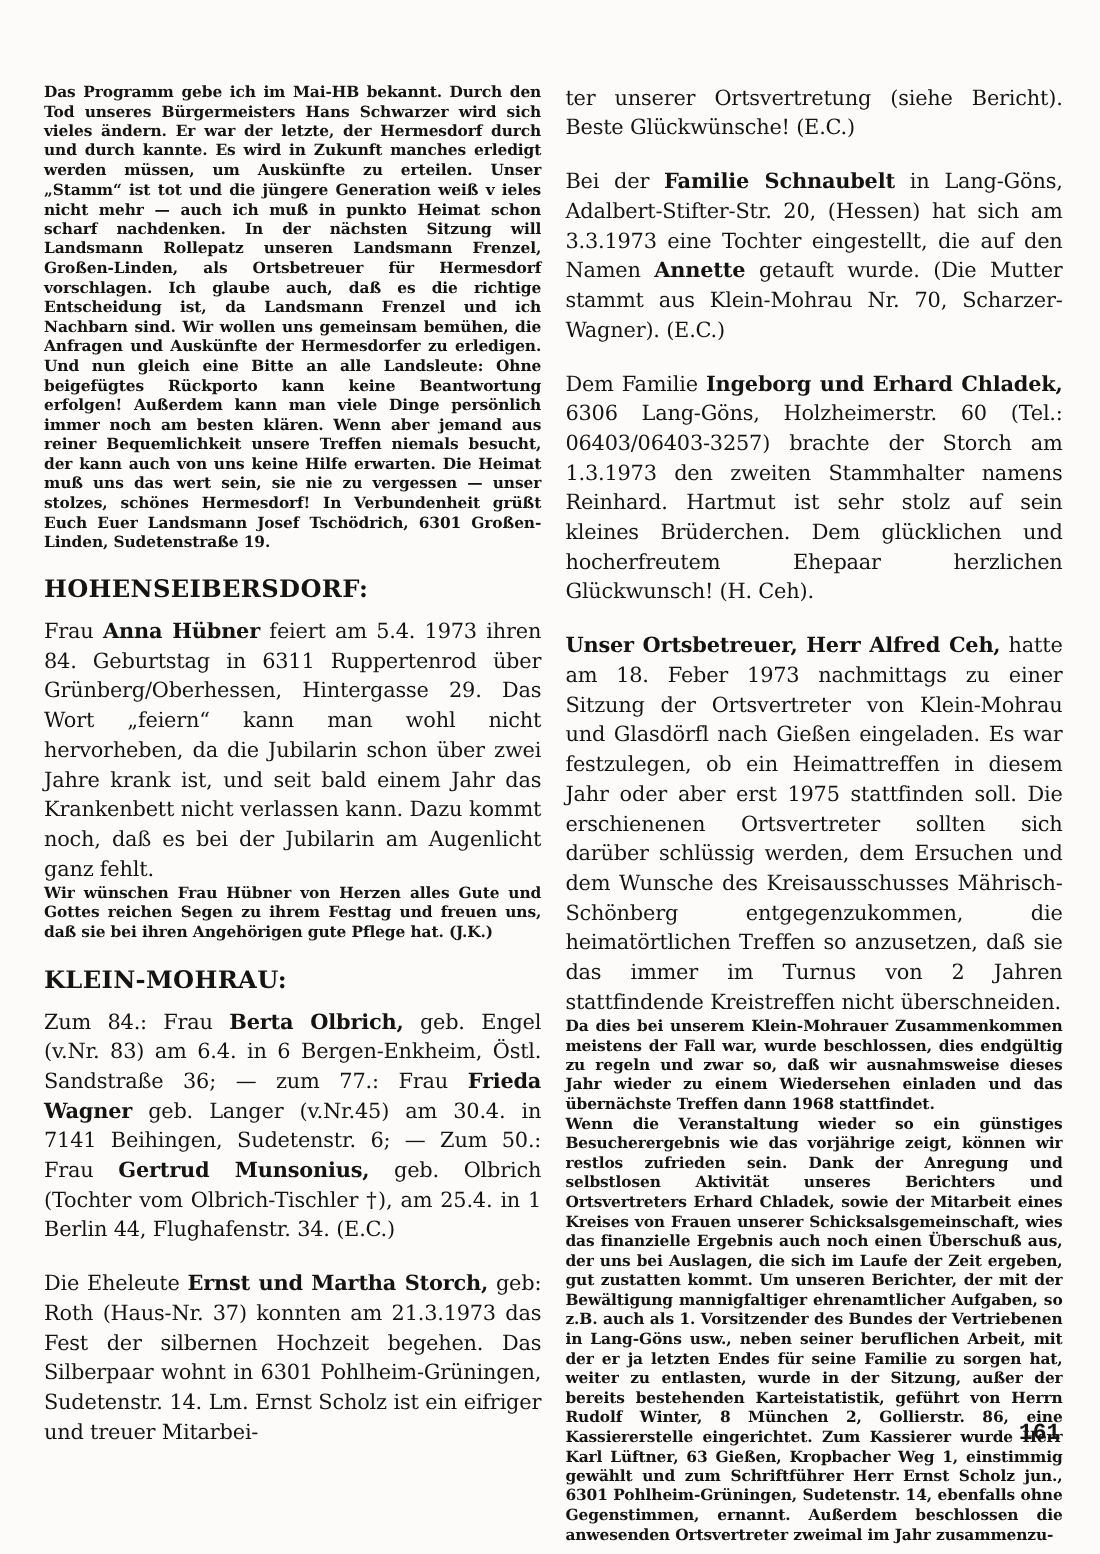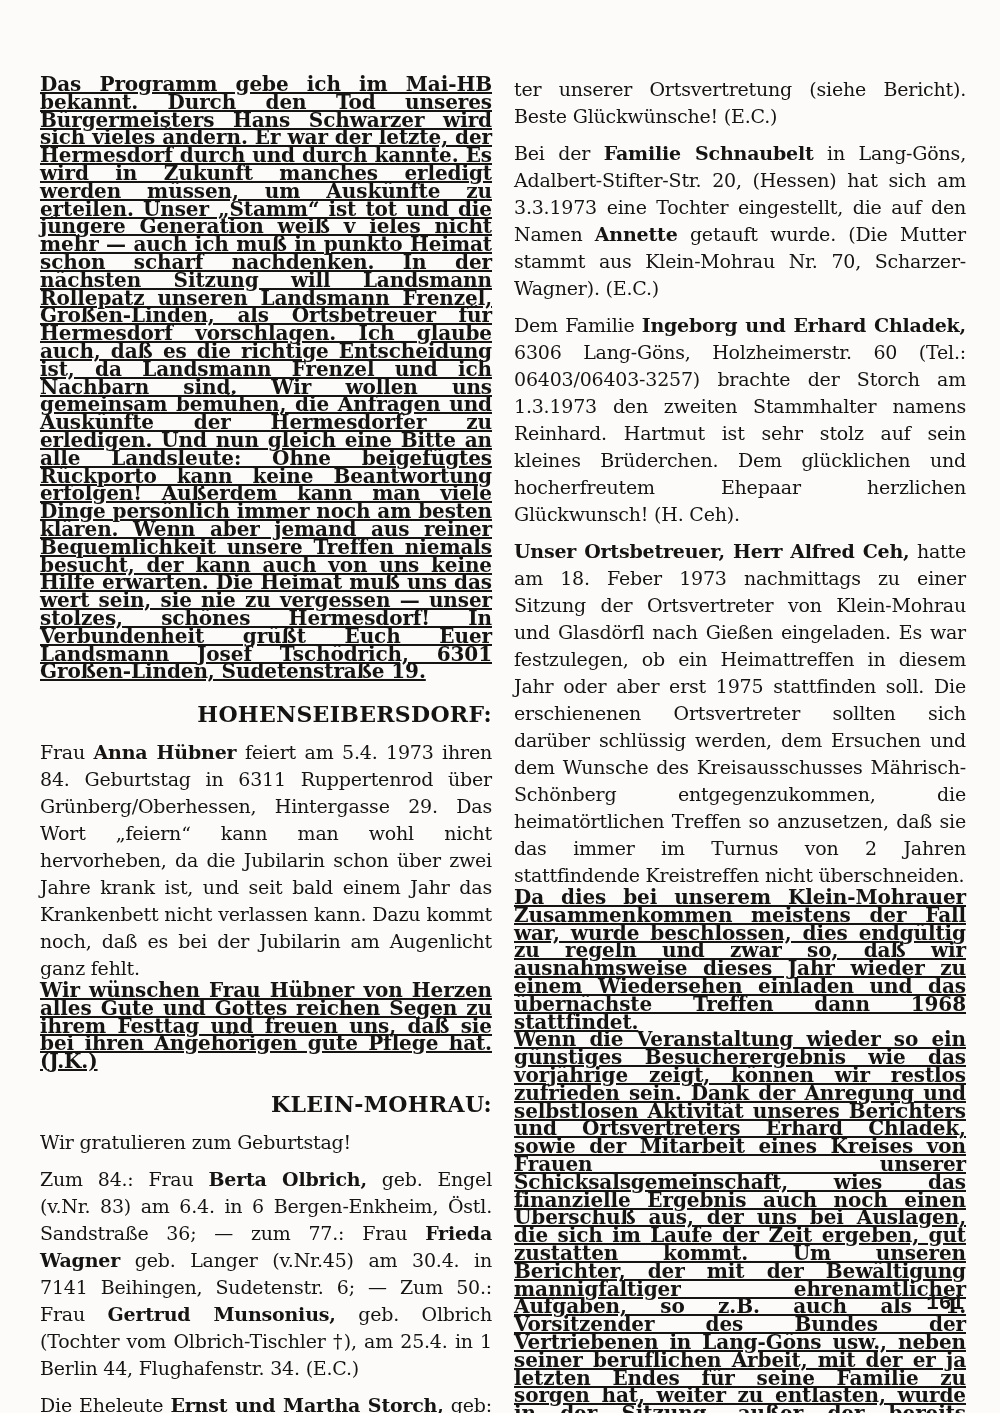--- a/index.html
+++ b/index.html
@@ -26,35 +26,34 @@
     hyphens: auto;
     -webkit-hyphens: auto;
   }
   p { margin: 0; }
   p.large {
     font-size: 19px;
     line-height: 27px;
     letter-spacing: -0.2px;
   }
   p.small {
-    font-size: 20px;
+    font-size: 14px;
     line-height: 17.8px;
     font-weight: bold;
     letter-spacing: -0.1px;
-    text-decoration: underline;
   }
-  p + p.large { margin-top: 10px; }
+  p + p.large { margin-top: 22px; }
   p + p.small { margin-top: 0; }
   h2.heading {
     font-size: 22px;
     line-height: 26px;
     margin: 20px 0 12px 0;
     font-weight: bold;
     letter-spacing: 0.3px;
-    text-align: right;
+    text-align: left;
   }
   .b { font-weight: bold; }
   .page-number {
     position: absolute;
     top: 1292px;
     right: 36px;
     font-size: 21px;
     font-weight: bold;
     font-family: Liberation Mono, monospace;
   }
@@ -63,21 +62,20 @@
 <body>
 
 <div class="sheet">
   <div class="cols">
     <div class="col" lang="de">
         <p class="small"><span>Das Programm gebe ich im Mai-HB bekannt. Durch den Tod unseres Bürgermeisters Hans Schwarzer wird sich vieles ändern. Er war der letzte, der Hermesdorf durch und durch kannte. Es wird in Zukunft manches erledigt werden müssen, um Auskünfte zu erteilen. Unser „Stamm“ ist tot und die jüngere Generation weiß v ieles nicht mehr — auch ich muß in punkto Heimat schon scharf nachdenken. In der nächsten Sitzung will Landsmann Rollepatz unseren Landsmann Frenzel, Großen-Linden, als Ortsbetreuer für Hermesdorf vorschlagen. Ich glaube auch, daß es die richtige Entscheidung ist, da Landsmann Frenzel und ich Nachbarn sind. Wir wollen uns gemeinsam bemühen, die Anfragen und Auskünfte der Hermesdorfer zu erledigen. Und nun gleich eine Bitte an alle Landsleute: Ohne beigefügtes Rückporto kann keine Beantwortung erfolgen! Außerdem kann man viele Dinge persönlich immer noch am besten klären. Wenn aber jemand aus reiner Bequemlichkeit unsere Treffen niemals besucht, der kann auch von uns keine Hilfe erwarten. Die Heimat muß uns das wert sein, sie nie zu vergessen — unser stolzes, schönes Hermesdorf! In Verbundenheit grüßt Euch Euer Landsmann </span><span class="b">Josef Tschödrich, 6301 Großen-Linden, Sudetenstraße 19.</span></p>
         <h2 class="heading">HOHENSEIBERSDORF:</h2>
         <p class="large"><span>Frau </span><span class="b">Anna Hübner</span><span> feiert am 5.4. 1973 ihren 84. Geburtstag in 6311 Ruppertenrod über Grünberg/Oberhessen, Hintergasse 29. Das Wort „feiern“ kann man wohl nicht hervorheben, da die Jubilarin schon über zwei Jahre krank ist, und seit bald einem Jahr das Krankenbett nicht verlassen kann. Dazu kommt noch, daß es bei der Jubilarin am Augenlicht ganz fehlt.</span></p>
         <p class="small"><span>Wir wünschen Frau Hübner von Herzen alles Gute und Gottes reichen Segen zu ihrem Festtag und freuen uns, daß sie bei ihren Angehörigen gute Pflege hat. (J.K.)</span></p>
         <h2 class="heading">KLEIN-MOHRAU:</h2>
-        <p class="large"><span>Wir gratulieren zum Geburtstag!</span></p>
         <p class="large"><span>Zum 84.: Frau </span><span class="b">Berta Olbrich,</span><span> geb. Engel (v.Nr. 83) am 6.4. in 6 Bergen-Enkheim, Östl. Sandstraße 36; — zum 77.: Frau </span><span class="b">Frieda Wagner</span><span> geb. Langer (v.Nr.45) am 30.4. in 7141 Beihingen, Sudetenstr. 6; — Zum 50.: Frau </span><span class="b">Gertrud Munsonius,</span><span> geb. Olbrich (Tochter vom Olbrich-Tischler †), am 25.4. in 1 Berlin 44, Flughafenstr. 34. (E.C.)</span></p>
         <p class="large"><span>Die Eheleute </span><span class="b">Ernst und Martha Storch,</span><span> geb: Roth (Haus-Nr. 37) konnten am 21.3.1973 das Fest der silbernen Hochzeit begehen. Das Silberpaar wohnt in 6301 Pohlheim-Grüningen, Sudetenstr. 14. Lm. Ernst Scholz ist ein eifriger und treuer Mitarbei-</span></p>
       </div>
     <div class="col" lang="de">
         <p class="large"><span>ter unserer Ortsvertretung (siehe Bericht). Beste Glückwünsche! (E.C.)</span></p>
         <p class="large"><span>Bei der </span><span class="b">Familie Schnaubelt</span><span> in Lang-Göns, Adalbert-Stifter-Str. 20, (Hessen) hat sich am 3.3.1973 eine Tochter eingestellt, die auf den Namen </span><span class="b">Annette</span><span> getauft wurde. (Die Mutter stammt aus Klein-Mohrau Nr. 70, Scharzer-Wagner). (E.C.)</span></p>
         <p class="large"><span>Dem Familie </span><span class="b">Ingeborg und Erhard Chladek,</span><span> 6306 Lang-Göns, Holzheimerstr. 60 (Tel.: 06403/06403-3257) brachte der Storch am 1.3.1973 den zweiten Stammhalter namens Reinhard. Hartmut ist sehr stolz auf sein kleines Brüderchen. Dem glücklichen und hocherfreutem Ehepaar herzlichen Glückwunsch! (H. Ceh).</span></p>
         <p class="large"><span class="b">Unser Ortsbetreuer, Herr Alfred Ceh,</span><span> hatte am 18. Feber 1973 nachmittags zu einer Sitzung der Ortsvertreter von Klein-Mohrau und Glasdörfl nach Gießen eingeladen. Es war festzulegen, ob ein Heimattreffen in diesem Jahr oder aber erst 1975 stattfinden soll. Die erschienenen Ortsvertreter sollten sich darüber schlüssig werden, dem Ersuchen und dem Wunsche des Kreisausschusses Mährisch-Schönberg entgegenzukommen, die heimatörtlichen Treffen so anzusetzen, daß sie das immer im Turnus von 2 Jahren stattfindende Kreistreffen nicht überschneiden.</span></p>
         <p class="small"><span>Da dies bei unserem Klein-Mohrauer Zusammenkommen meistens der Fall war, wurde beschlossen, dies endgültig zu regeln und zwar so, daß wir ausnahmsweise dieses Jahr wieder zu einem Wiedersehen einladen und das übernächste Treffen dann 1968 stattfindet.</span></p>
         <p class="small"><span>Wenn die Veranstaltung wieder so ein günstiges Besucherergebnis wie das vorjährige zeigt, können wir restlos zufrieden sein. Dank der Anregung und selbstlosen Aktivität unseres Berichters und Ortsvertreters Erhard Chladek, sowie der Mitarbeit eines Kreises von Frauen unserer Schicksalsgemeinschaft, wies das finanzielle Ergebnis auch noch einen Überschuß aus, der uns bei Auslagen, die sich im Laufe der Zeit ergeben, gut zustatten kommt. Um unseren Berichter, der mit der Bewältigung mannigfaltiger ehrenamtlicher Aufgaben, so z.B. auch als 1. Vorsitzender des Bundes der Vertriebenen in Lang-Göns usw., neben seiner beruflichen Arbeit, mit der er ja letzten Endes für seine Familie zu sorgen hat, weiter zu entlasten, wurde in der Sitzung, außer der bereits bestehenden Karteistatistik, geführt von Herrn Rudolf Winter, 8 München 2, Gollierstr. 86, eine Kassiererstelle eingerichtet. Zum Kassierer wurde Herr Karl Lüftner, 63 Gießen, Kropbacher Weg 1, einstimmig gewählt und zum Schriftführer Herr Ernst Scholz jun., 6301 Pohlheim-Grüningen, Sudetenstr. 14, ebenfalls ohne Gegenstimmen, ernannt. Außerdem beschlossen die anwesenden Ortsvertreter zweimal im Jahr zusammenzu-</span></p>

